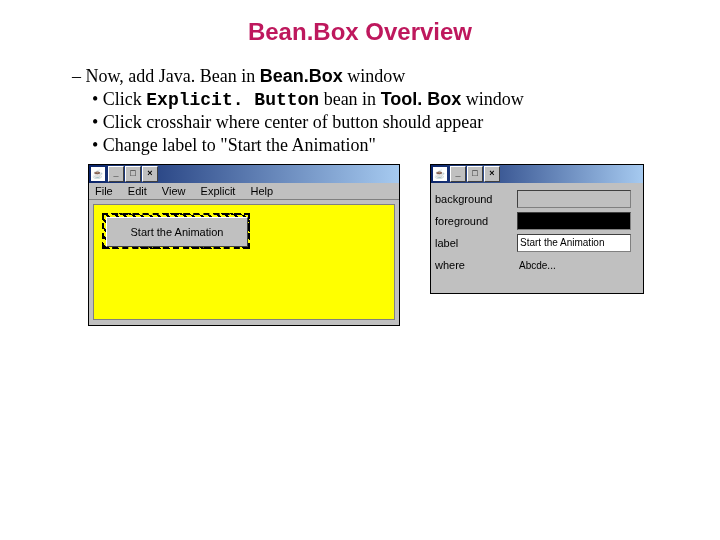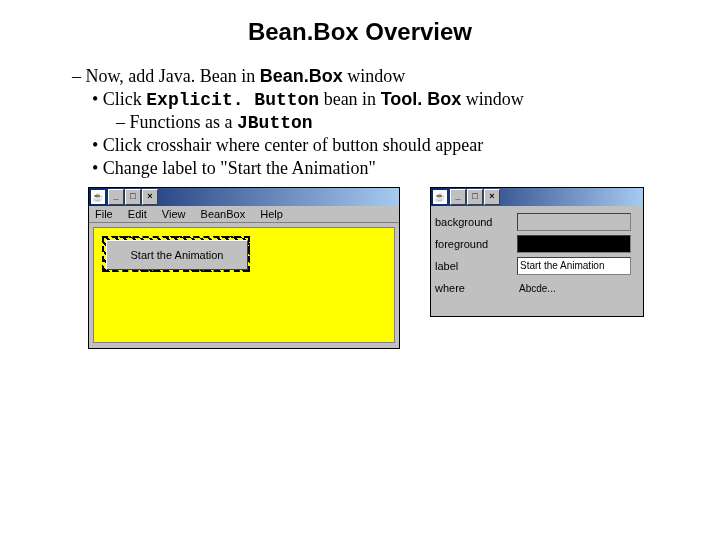--- a/index.html
+++ b/index.html
@@ -9,21 +9,21 @@
     height: 540px;
     background: #fff;
     font-family: "Times New Roman", serif;
     color: #000;
     overflow: hidden;
   }
   .slide-title {
     text-align: center;
     font-size: 24px;
     font-weight: bold;
-    color: #000000;
+    color: #be185d;
     font-family: Arial, sans-serif;
     margin-top: 18px;
   }
   .content {
     margin: 20px 30px 0 30px;
     font-size: 18px;
   }
   ul { padding-left: 42px; margin: 2px 0; list-style: none; }
   li.dash::before { content: "– "; }
   li.bullet::before { content: "• "; }
@@ -160,44 +160,41 @@
 <div class="slide-title">Bean.Box Overview</div>
 
 <div class="content">
   <ul>
     <li class="dash">
       <span>Now, add Java. Bean in </span><span class="sans-bold">Bean.Box</span><span> window</span>
     </li>
     <li class="bullet">
       <span>Click </span><span class="mono-bold">Explicit. Button</span><span> bean in </span><span class="sans-bold">Tool. Box</span><span> window</span>
     </li>
-    <li class="subdash">
-      <span>Functions as a </span><span class="mono-bold">JButton</span>
-    </li>
     <li class="bullet">Click crosshair where center of button should appear</li>
     <li class="bullet">Change label to "Start the Animation"</li>
   </ul>
 </div>
 
 <div class="screenshots">
 
   <div class="win bb">
     <div class="titlebar">
       <span class="java-icon">☕</span>
       <div class="winbuttons">
         <div class="winbtn">_</div>
         <div class="winbtn">□</div>
         <div class="winbtn">×</div>
       </div>
     </div>
     <div class="menubar">
       <span>File</span>
       <span>Edit</span>
       <span>View</span>
-      <span>BeanBox</span>
+      <span>Explicit</span>
       <span>Help</span>
     </div>
     <div class="bb-canvas">
       <div class="selection-frame">
         <div class="java-button">Start the Animation</div>
       </div>
     </div>
   </div>
 
   <div class="win props">

